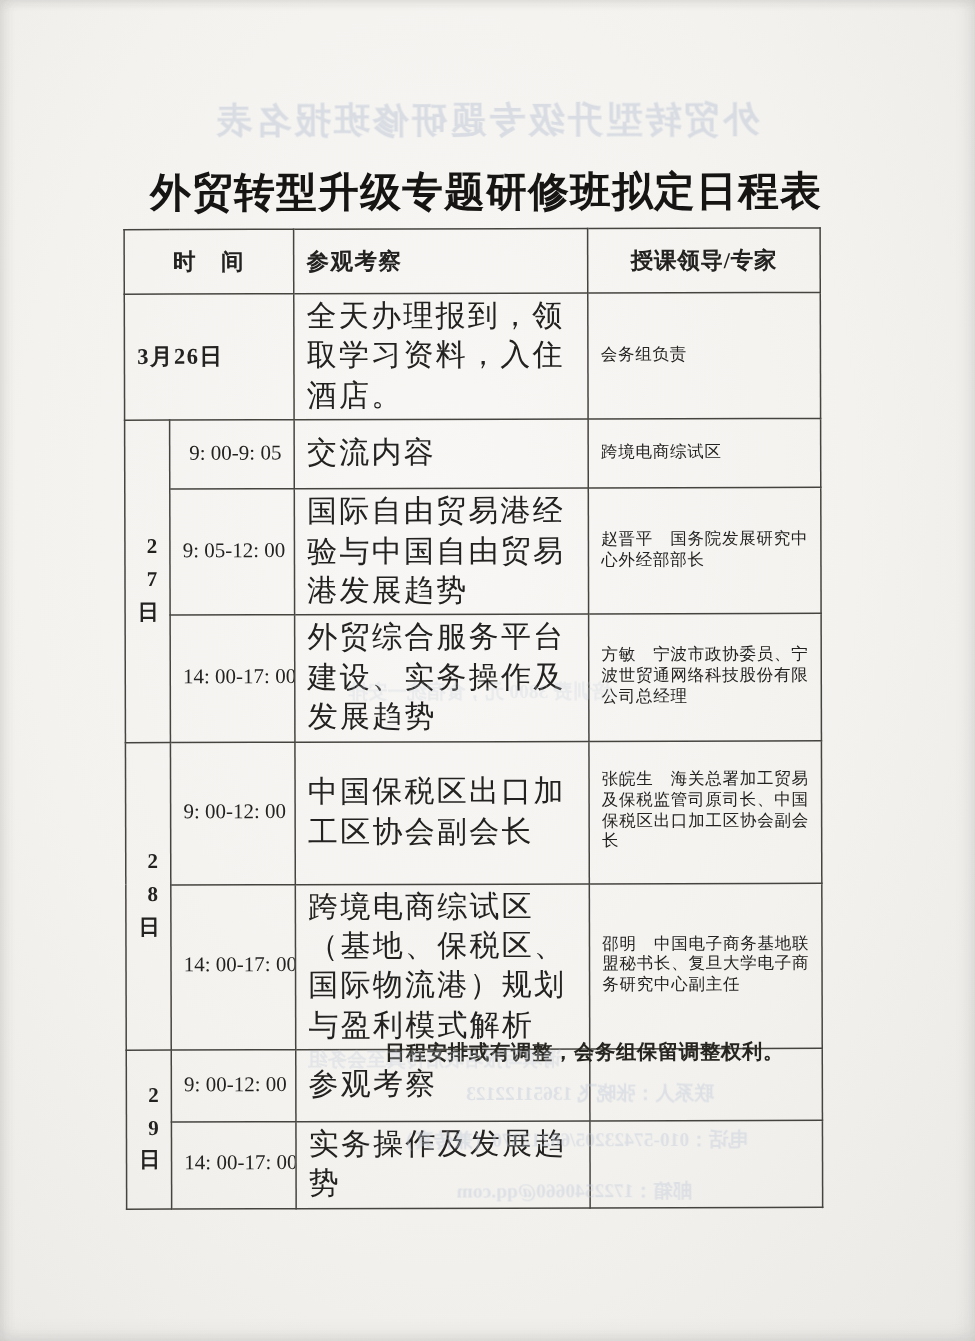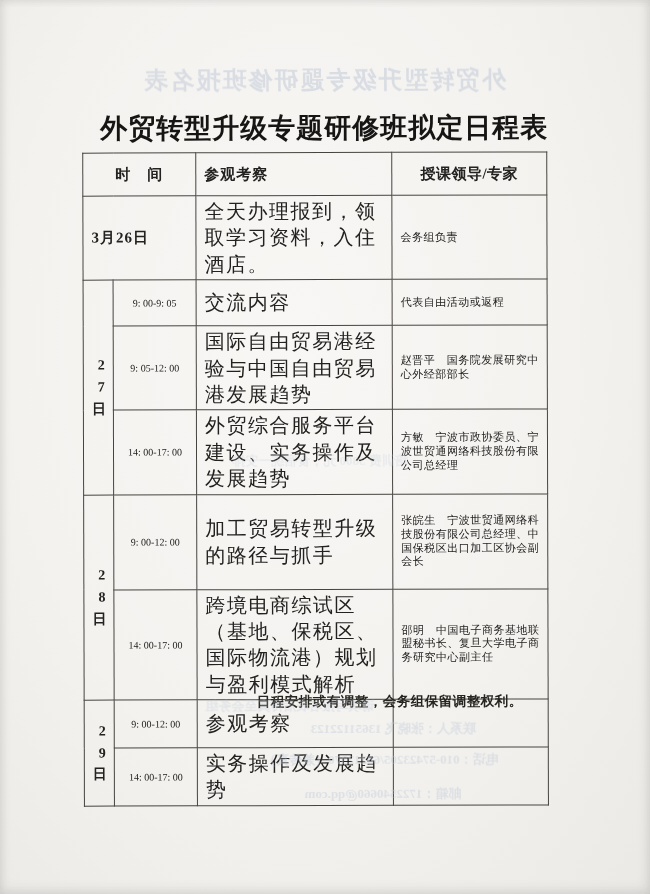--- a/index.html
+++ b/index.html
@@ -45,21 +45,21 @@
   .schedule .hdr-time   { text-align:center; }
   .schedule .hdr-expert { text-align:center; letter-spacing:0.5px;margin-left:37px; }
   .date-cell {
     font-weight:bold; font-size:15px; letter-spacing:1px;
   }
   .day-cell {
     text-align:right; font-weight:bold; font-size:14px;
     padding:2px 1px; word-break:break-all; line-height:1.55; letter-spacing:0;
   }
   .time-cell {
-    text-align:center; font-size:10px; letter-spacing:0; padding:2px 1px;
+    text-align:right; font-size:14px; letter-spacing:0; padding:2px 1px;
     white-space:nowrap;
   }
   .content-cell { font-size:20px; letter-spacing:1.5px; line-height:1.32; }
   .expert-cell  { font-size:11px; letter-spacing:0.5px; line-height:1.24; padding:2px 6px;margin-top:38px; }
 
   tr.h43{height:43px} tr.h62{height:62px} tr.h46{height:46px}
   tr.h45{height:45px} tr.h73{height:73px} tr.h95{height:95px}
   tr.h72{height:72px} tr.h48{height:48px} tr.h47{height:47px}
 
   .footer-note {
@@ -95,38 +95,38 @@
         <tr class="h62">
           <td colspan="2" class="date-cell">3月26日</td>
           <td class="content-cell">全天办理报到，领取学习资料，入住酒店。</td>
           <td class="expert-cell">会务组负责</td>
         </tr>
 
         <tr class="h46">
           <td rowspan="3" class="day-cell">27日</td>
           <td class="time-cell">9: 00-9: 05</td>
           <td class="content-cell">交流内容</td>
-          <td class="expert-cell">代表自由活动或返程</td>
+          <td class="expert-cell">跨境电商综试区</td>
         </tr>
         <tr class="h45">
           <td class="time-cell">9: 05-12: 00</td>
           <td class="content-cell">国际自由贸易港经验与中国自由贸易港发展趋势</td>
           <td class="expert-cell">赵晋平　国务院发展研究中心外经部部长</td>
         </tr>
         <tr class="h73">
           <td class="time-cell">14: 00-17: 00</td>
           <td class="content-cell">外贸综合服务平台建设、实务操作及发展趋势</td>
           <td class="expert-cell">方敏　宁波市政协委员、宁波世贸通网络科技股份有限公司总经理</td>
         </tr>
 
         <tr class="h95">
           <td rowspan="2" class="day-cell">28日</td>
           <td class="time-cell">9: 00-12: 00</td>
-          <td class="content-cell">加工贸易转型升级的路径与抓手</td>
-          <td class="expert-cell">张皖生　宁波世贸通网络科技股份有限公司总经理、中国保税区出口加工区协会副会长</td>
+          <td class="content-cell">中国保税区出口加工区协会副会长</td>
+          <td class="expert-cell">张皖生　海关总署加工贸易及保税监管司原司长、中国保税区出口加工区协会副会长</td>
         </tr>
         <tr class="h72">
           <td class="time-cell">14: 00-17: 00</td>
           <td class="content-cell">跨境电商综试区（基地、保税区、国际物流港）规划与盈利模式解析</td>
           <td class="expert-cell">邵明　中国电子商务基地联盟秘书长、复旦大学电子商务研究中心副主任</td>
         </tr>
 
         <tr class="h48">
           <td rowspan="2" class="day-cell">29日</td>
           <td class="time-cell">9: 00-12: 00</td>

